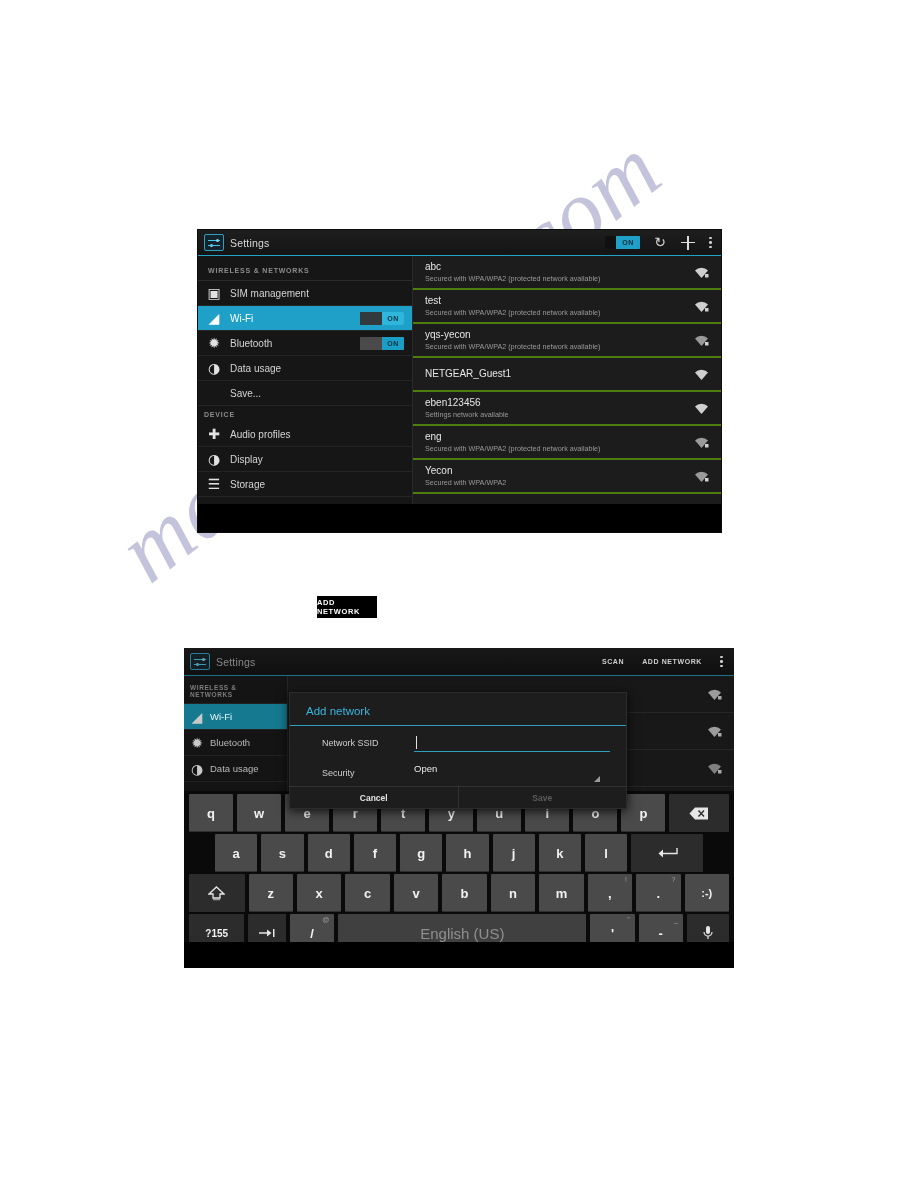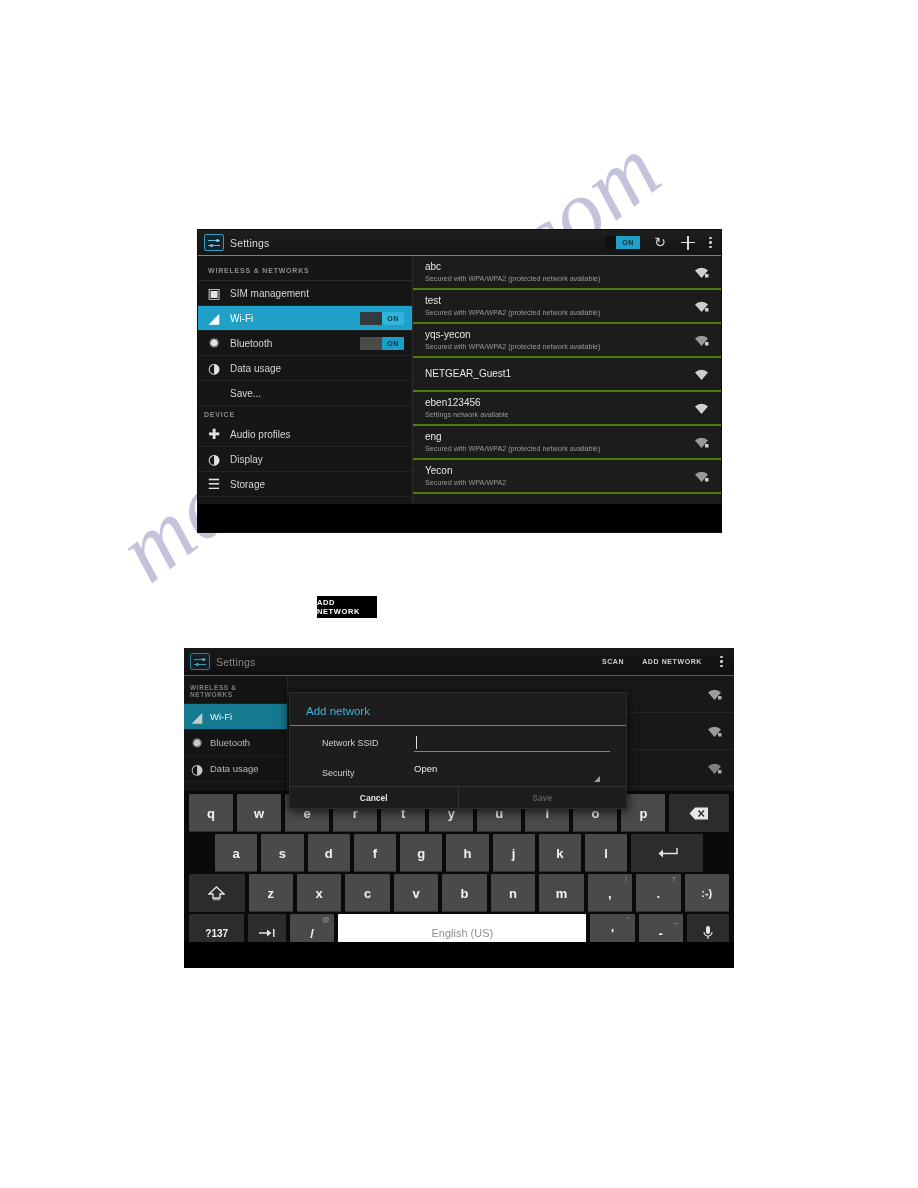--- a/index.html
+++ b/index.html
@@ -305,21 +305,21 @@
   }
   .key {
     flex: 1; margin: 0 2px;
     background: #4a4a4a;
     border-radius: 1px;
     position: relative;
     display: flex; align-items: center; justify-content: center;
     color: #f2f2f2; font-size: 13px; font-weight: bold;
     box-shadow: inset 0 -1px 0 rgba(0,0,0,.35);
   }
-  .key.space { flex: 5.6; background: #ffffff; color: #8f8f8f; font-size: 11px; font-weight: normal; }
+  .key.space { flex: 5.6; background: #404040; color: #8f8f8f; font-size: 15px; font-weight: normal; }
   .key .sup {
     position: absolute; top: 2px; right: 5px;
     font-size: 7px; color: #9d9d9d; font-weight: normal;
   }
   .krow.r2 { padding: 0 26px; }
   .krow.r2 .key.enter { flex: 1.7; background: #2c2c2c; box-shadow: none; }
   .krow.r3 .key.shift { flex: 1.25; background: #2c2c2c; box-shadow: none; }
   .krow.r4 .key.sym   { flex: 1.25; background: #2c2c2c; box-shadow: none; font-size: 10px; }
   .krow.r4 .key.tab   { flex: 0.85; background: #2c2c2c; box-shadow: none; }
   .krow.r4 .key.mic   { flex: 0.95; background: #2c2c2c; box-shadow: none; }
@@ -657,21 +657,21 @@
           <span class="sup">!</span>
         </div>
         <div class="key">
           <span>.</span>
           <span class="sup">?</span>
         </div>
         <div class="key" style="font-size:11px;">:-)</div>
       </div>
 
       <div class="krow r4">
-        <div class="key sym">?137</div>
+        <div class="key sym">?155</div>
         <div class="key tab">
           <svg width="18" height="12" viewBox="0 0 18 12">
               <path d="M1 6 L12 6" stroke="#e6e6e6" stroke-width="1.5"></path>
               <path d="M9 2.5 L13.5 6 L9 9.5 Z" fill="#e6e6e6"></path>
               <rect x="15" y="2" width="1.5" height="8" fill="#e6e6e6"></rect>
             </svg>
         </div>
         <div class="key">
           <span>/</span>
           <span class="sup">@</span>

